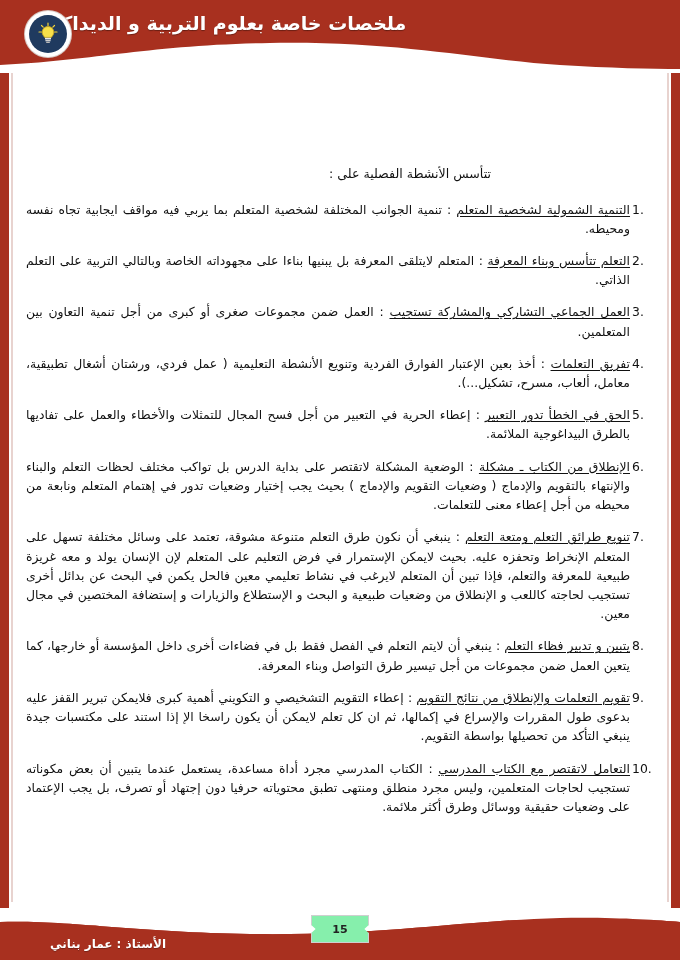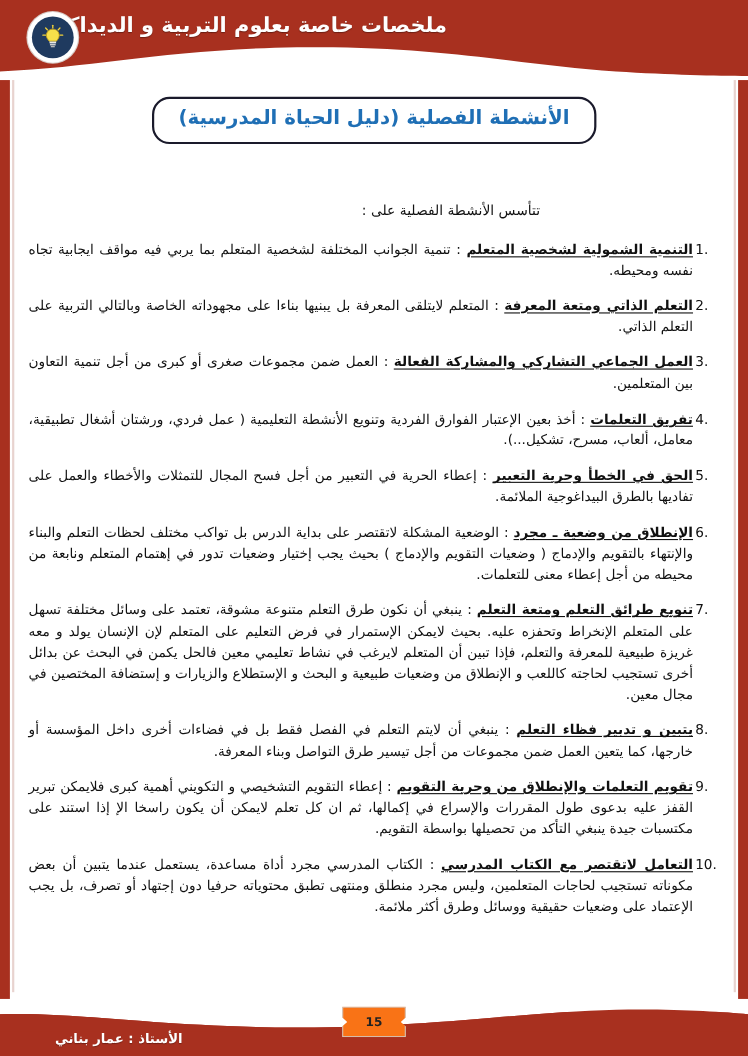--- a/index.html
+++ b/index.html
@@ -113,21 +113,21 @@
     font-size: 18px;
     font-weight: bold;
     direction: rtl;
     white-space: nowrap;
     line-height: 1.15;
   }
 
   
   .content {
     position: absolute;
-    top: 181px;
+    top: 164px;
     right: 26px;
     left: 26px;
     z-index: 1;
     direction: rtl;
     text-align: justify;
     color: #111111;
     font-size: 12.4px;
     line-height: 1.55;
   }
   .intro {
@@ -155,21 +155,21 @@
     position: absolute;
     right: 0;
     top: 0;
     width: 22px;
     text-align: left;
     direction: ltr;
     font-size: 12.4px;
     color: #111111;
   }
   .item-head {
-    font-weight: bold;
+    font-weight: normal;
     text-decoration: underline;
     text-underline-offset: 2px;
   }
   .item-body { font-weight: normal; }
 
   
   .footer {
     position: absolute;
     left: 0; right: 0;
     bottom: 0;
@@ -201,21 +201,21 @@
     white-space: nowrap;
     text-shadow: 0 1px 1px rgba(0,0,0,.3);
   }
   .page-badge {
     position: absolute;
     bottom: 17px;
     left: 50%;
     transform: translateX(-50%);
     width: 56px;
     height: 26px;
-    background: #f97316;
+    background: #86efac;
     border: 1px solid #cfcfcf;
     display: flex;
     align-items: center;
     justify-content: center;
     font-size: 11px;
     font-weight: bold;
     color: #222222;
     direction: ltr;
     clip-path: polygon(0 0, 100% 0, 100% 35%, 92% 50%, 100% 65%, 100% 100%,
                        0 100%, 0 65%, 8% 50%, 0 35%);
@@ -249,36 +249,33 @@
           </g>
           <path d="M13,5.5 C9.6,5.5 7.2,8 7.2,11.2 C7.2,13.6 8.8,15.1 9.7,16.4 L16.3,16.4 C17.2,15.1 18.8,13.6 18.8,11.2 C18.8,8 16.4,5.5 13,5.5 Z" fill="#f7e04a" stroke="#c9a51c" stroke-width="0.8"></path>
           <rect x="10" y="16.8" width="6" height="1.6" fill="#e8e8e8"></rect>
           <rect x="10.4" y="18.8" width="5.2" height="1.5" fill="#cfcfcf"></rect>
           <rect x="11.2" y="20.7" width="3.6" height="1.3" fill="#b8b8b8"></rect>
         </svg>
       </div>
     </div>
   </div>
 
-  <div class="title-box">
-    <div class="title-text">الأنشطة الفصلية (دليل الحياة المدرسية)</div>
-  </div>
 
   <div class="content">
     <p class="intro">تتأسس الأنشطة الفصلية على :</p>
     <ol class="items" id="items-list">
         <li><span class="item-head">التنمية الشمولية لشخصية المتعلم</span><span class="item-body"> : تنمية الجوانب المختلفة لشخصية المتعلم بما يربي فيه مواقف ايجابية تجاه نفسه ومحيطه.</span></li>
-        <li><span class="item-head">التعلم الذاتي ومتعة المعرفة</span><span class="item-body"> : المتعلم لايتلقى المعرفة بل يبنيها بناءا على مجهوداته الخاصة وبالتالي التربية على التعلم الذاتي.</span></li>
-        <li><span class="item-head">العمل الجماعي التشاركي والمشاركة الفعالة</span><span class="item-body"> : العمل ضمن مجموعات صغرى أو كبرى من أجل تنمية التعاون بين المتعلمين.</span></li>
+        <li><span class="item-head">التعلم تتأسس وبناء المعرفة</span><span class="item-body"> : المتعلم لايتلقى المعرفة بل يبنيها بناءا على مجهوداته الخاصة وبالتالي التربية على التعلم الذاتي.</span></li>
+        <li><span class="item-head">العمل الجماعي التشاركي والمشاركة تستجيب</span><span class="item-body"> : العمل ضمن مجموعات صغرى أو كبرى من أجل تنمية التعاون بين المتعلمين.</span></li>
         <li><span class="item-head">تفريق التعلمات</span><span class="item-body"> : أخذ بعين الإعتبار الفوارق الفردية وتنويع الأنشطة التعليمية ( عمل فردي، ورشتان أشغال تطبيقية، معامل، ألعاب، مسرح، تشكيل...).</span></li>
-        <li><span class="item-head">الحق في الخطأ وحرية التعبير</span><span class="item-body"> : إعطاء الحرية في التعبير من أجل فسح المجال للتمثلات والأخطاء والعمل على تفاديها بالطرق البيداغوجية الملائمة.</span></li>
-        <li><span class="item-head">الإنطلاق من وضعية ـ مجرد</span><span class="item-body"> : الوضعية المشكلة لاتقتصر على بداية الدرس بل تواكب مختلف لحظات التعلم والبناء والإنتهاء بالتقويم والإدماج ( وضعيات التقويم والإدماج ) بحيث يجب إختيار وضعيات تدور في إهتمام المتعلم ونابعة من محيطه من أجل إعطاء معنى للتعلمات.</span></li>
+        <li><span class="item-head">الحق في الخطأ تدور التعبير</span><span class="item-body"> : إعطاء الحرية في التعبير من أجل فسح المجال للتمثلات والأخطاء والعمل على تفاديها بالطرق البيداغوجية الملائمة.</span></li>
+        <li><span class="item-head">الإنطلاق من الكتاب ـ مشكلة</span><span class="item-body"> : الوضعية المشكلة لاتقتصر على بداية الدرس بل تواكب مختلف لحظات التعلم والبناء والإنتهاء بالتقويم والإدماج ( وضعيات التقويم والإدماج ) بحيث يجب إختيار وضعيات تدور في إهتمام المتعلم ونابعة من محيطه من أجل إعطاء معنى للتعلمات.</span></li>
         <li><span class="item-head">تنويع طرائق التعلم ومتعة التعلم</span><span class="item-body"> : ينبغي أن نكون طرق التعلم متنوعة مشوقة، تعتمد على وسائل مختلفة تسهل على المتعلم الإنخراط وتحفزه عليه. بحيث لايمكن الإستمرار في فرض التعليم على المتعلم لإن الإنسان يولد و معه غريزة طبيعية للمعرفة والتعلم، فإذا تبين أن المتعلم لايرغب في نشاط تعليمي معين فالحل يكمن في البحث عن بدائل أخرى تستجيب لحاجته كاللعب و الإنطلاق من وضعيات طبيعية و البحث و الإستطلاع والزيارات و إستضافة المختصين في مجال معين.</span></li>
         <li><span class="item-head">يتبين و تدبير فظاء التعلم</span><span class="item-body"> : ينبغي أن لايتم التعلم في الفصل فقط بل في فضاءات أخرى داخل المؤسسة أو خارجها، كما يتعين العمل ضمن مجموعات من أجل تيسير طرق التواصل وبناء المعرفة.</span></li>
-        <li><span class="item-head">تقويم التعلمات والإنطلاق من وحرية التقويم</span><span class="item-body"> : إعطاء التقويم التشخيصي و التكويني أهمية كبرى فلايمكن تبرير القفز عليه بدعوى طول المقررات والإسراع في إكمالها، ثم ان كل تعلم لايمكن أن يكون راسخا الإ إذا استند على مكتسبات جيدة ينبغي التأكد من تحصيلها بواسطة التقويم.</span></li>
+        <li><span class="item-head">تقويم التعلمات والإنطلاق من نتائج التقويم</span><span class="item-body"> : إعطاء التقويم التشخيصي و التكويني أهمية كبرى فلايمكن تبرير القفز عليه بدعوى طول المقررات والإسراع في إكمالها، ثم ان كل تعلم لايمكن أن يكون راسخا الإ إذا استند على مكتسبات جيدة ينبغي التأكد من تحصيلها بواسطة التقويم.</span></li>
         <li><span class="item-head">التعامل لاتقتصر مع الكتاب المدرسي</span><span class="item-body"> : الكتاب المدرسي مجرد أداة مساعدة، يستعمل عندما يتبين أن بعض مكوناته تستجيب لحاجات المتعلمين، وليس مجرد منطلق ومنتهى تطبق محتوياته حرفيا دون إجتهاد أو تصرف، بل يجب الإعتماد على وضعيات حقيقية ووسائل وطرق أكثر ملائمة.</span></li>
       </ol>
   </div>
 
   <div class="footer">
     <div class="footer-bg"></div>
     <svg class="footer-wave" viewBox="0 0 680 30" preserveAspectRatio="none">
       <path d="M0,0 L0,14 C70,12 130,24 250,26 C380,28 470,12 560,10 C615,9 655,12 680,14 L680,0 Z" fill="#ffffff"></path>
       <path d="M0,14 C70,12 130,24 250,26 C380,28 470,12 560,10 C615,9 655,12 680,14 L680,30 L0,30 Z" fill="#a8301f"></path>
     </svg>

